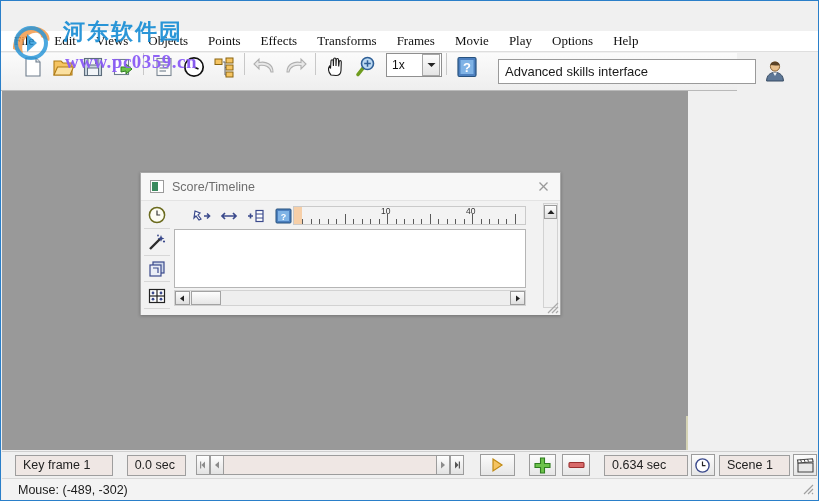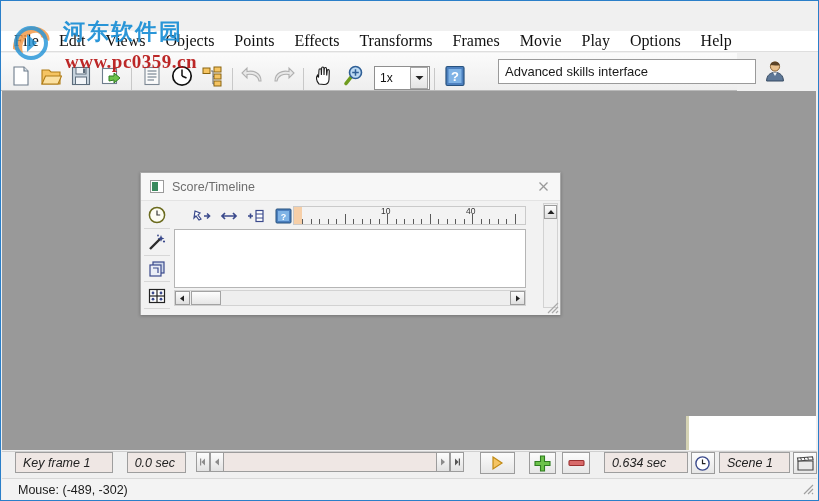--- a/index.html
+++ b/index.html
@@ -54,32 +54,32 @@
 
   
   .menubar {
     position: absolute; left: 0; top: 30px; width: 817px; height: 21px;
     background: #ffffff;
     display: flex; align-items: center;
     border-bottom: 1px solid #dedede;
   }
   .menu-item {
     font-family: "Liberation Serif", serif;
-    font-size: 16px; color: #111;
+    font-size: 13px; color: #111;
     padding: 1px 9px; margin: 4px 1px;
     white-space: nowrap; cursor: default;
   }
   .menu-item:first-child { margin-left: 4px; }
 
   
   .toolbar {
     position: absolute; left: 0; top: 52px; width: 736px; height: 38px;
     background: linear-gradient(#fbfbfb, #eeeeee);
     border-bottom: 1px solid #b9b9b9;
-    display: flex; align-items: flex-end; padding-left: 6px;
+    display: flex; align-items: flex-start; padding-left: 18px;
   }
   .tbtn {
     width: 28px; height: 28px; margin-right: 2px;
     display: flex; align-items: center; justify-content: center;
     border: 1px solid transparent; border-radius: 2px;
   }
   .tsep {
     width: 1px; height: 22px; background: #c8c8c8;
     margin: 0 6px 0 4px; flex: 0 0 auto;
   }
@@ -107,21 +107,21 @@
   }
   .userbtn {
     position: absolute; left: 760px; top: 56px;
     width: 28px; height: 28px;
     display: flex; align-items: center; justify-content: center;
   }
 
   
   .workspace {
     position: absolute; left: 1px; top: 90px;
-    width: 814px; height: 359px;
+    width: 686px; height: 359px;
     background: #999999;
     overflow: hidden;
   }
   .canvas-white {
     position: absolute; left: 684px; top: 325px;
     width: 131px; height: 34px;
     background: #ffffff;
     border-left: 3px solid #d5d3b4;
   }
 
@@ -229,21 +229,21 @@
   .resizegrip {
     position: absolute; right: 1px; bottom: 1px; width: 14px; height: 14px;
   }
 
   
   .ctrlbar {
     position: absolute; left: 1px; top: 450px;
     width: 815px; height: 27px;
     background: #f0f0f0;
     border-top: 1px solid #cfcfcf;
-    display: flex;  font-style: italic;
+    display: flex; align-items: center;
   }
   .field {
     height: 21px; background: #efe7e4;
     border: 1px solid #9e9e9e;
     display: flex; align-items: center; padding: 0 7px;
     font-size: 12.5px; color: #222; white-space: nowrap;
   }
   .navbtn {
     width: 14px; height: 20px;
     background: linear-gradient(#fdfdfd, #e2e2e2);
@@ -293,21 +293,21 @@
   .wm-logo { left: 6px; top: 18px; width: 48px; height: 48px; opacity: .92; }
   .wm-cn {
     left: 62px; top: 16px;
     font-family: "DejaVu Sans", sans-serif;
     font-size: 22px; font-weight: bold; color: #1b8fd6;
     letter-spacing: 2px; opacity: .93;
   }
   .wm-url {
     left: 64px; top: 50px;
     font-family: "Liberation Serif", serif;
-    font-size: 19px; font-weight: bold; color: #b91c1c;
+    font-size: 19px; font-weight: bold; color: #8b5cf6;
     letter-spacing: .5px; opacity: .95;
   }
 </style>
 </head>
 <body>
 
 <div id="app">
 
 
   <div class="menubar">

